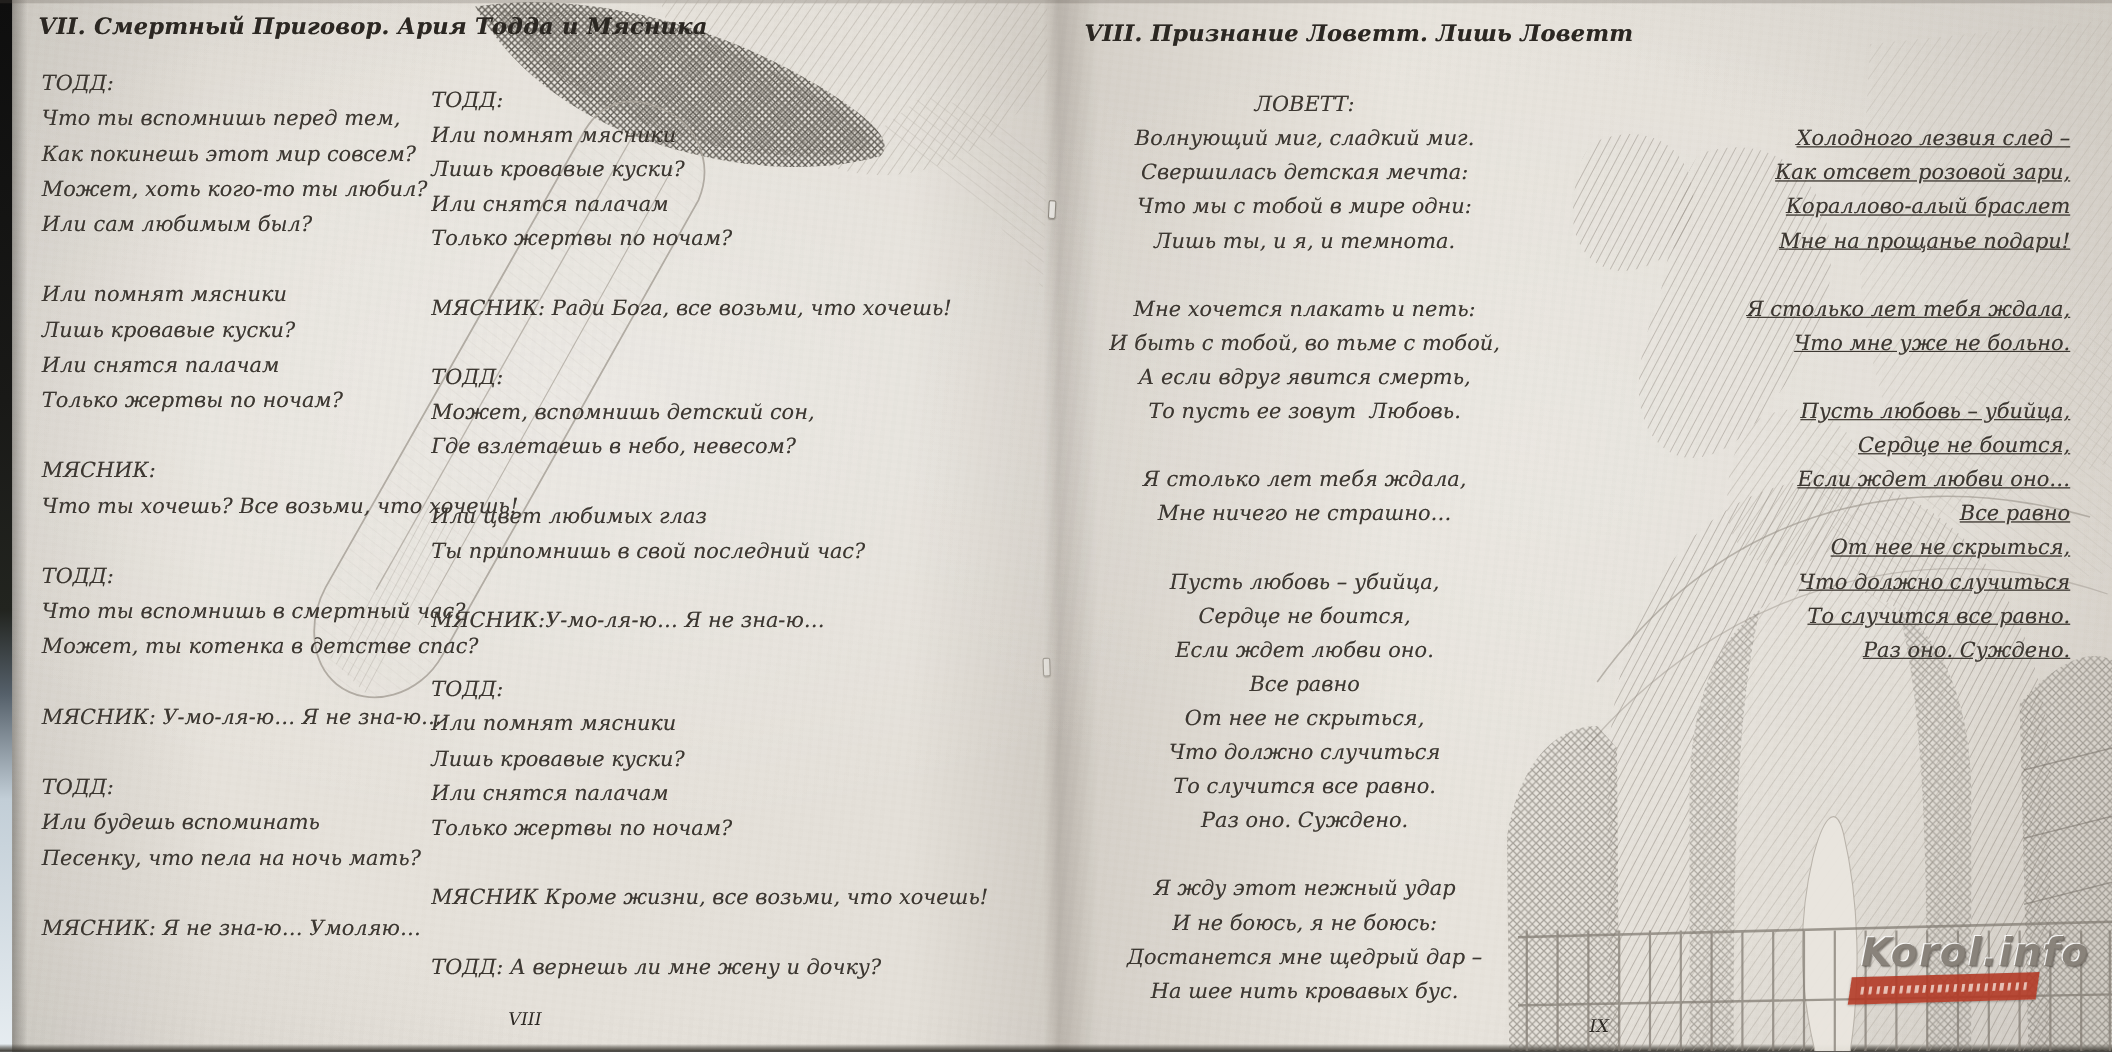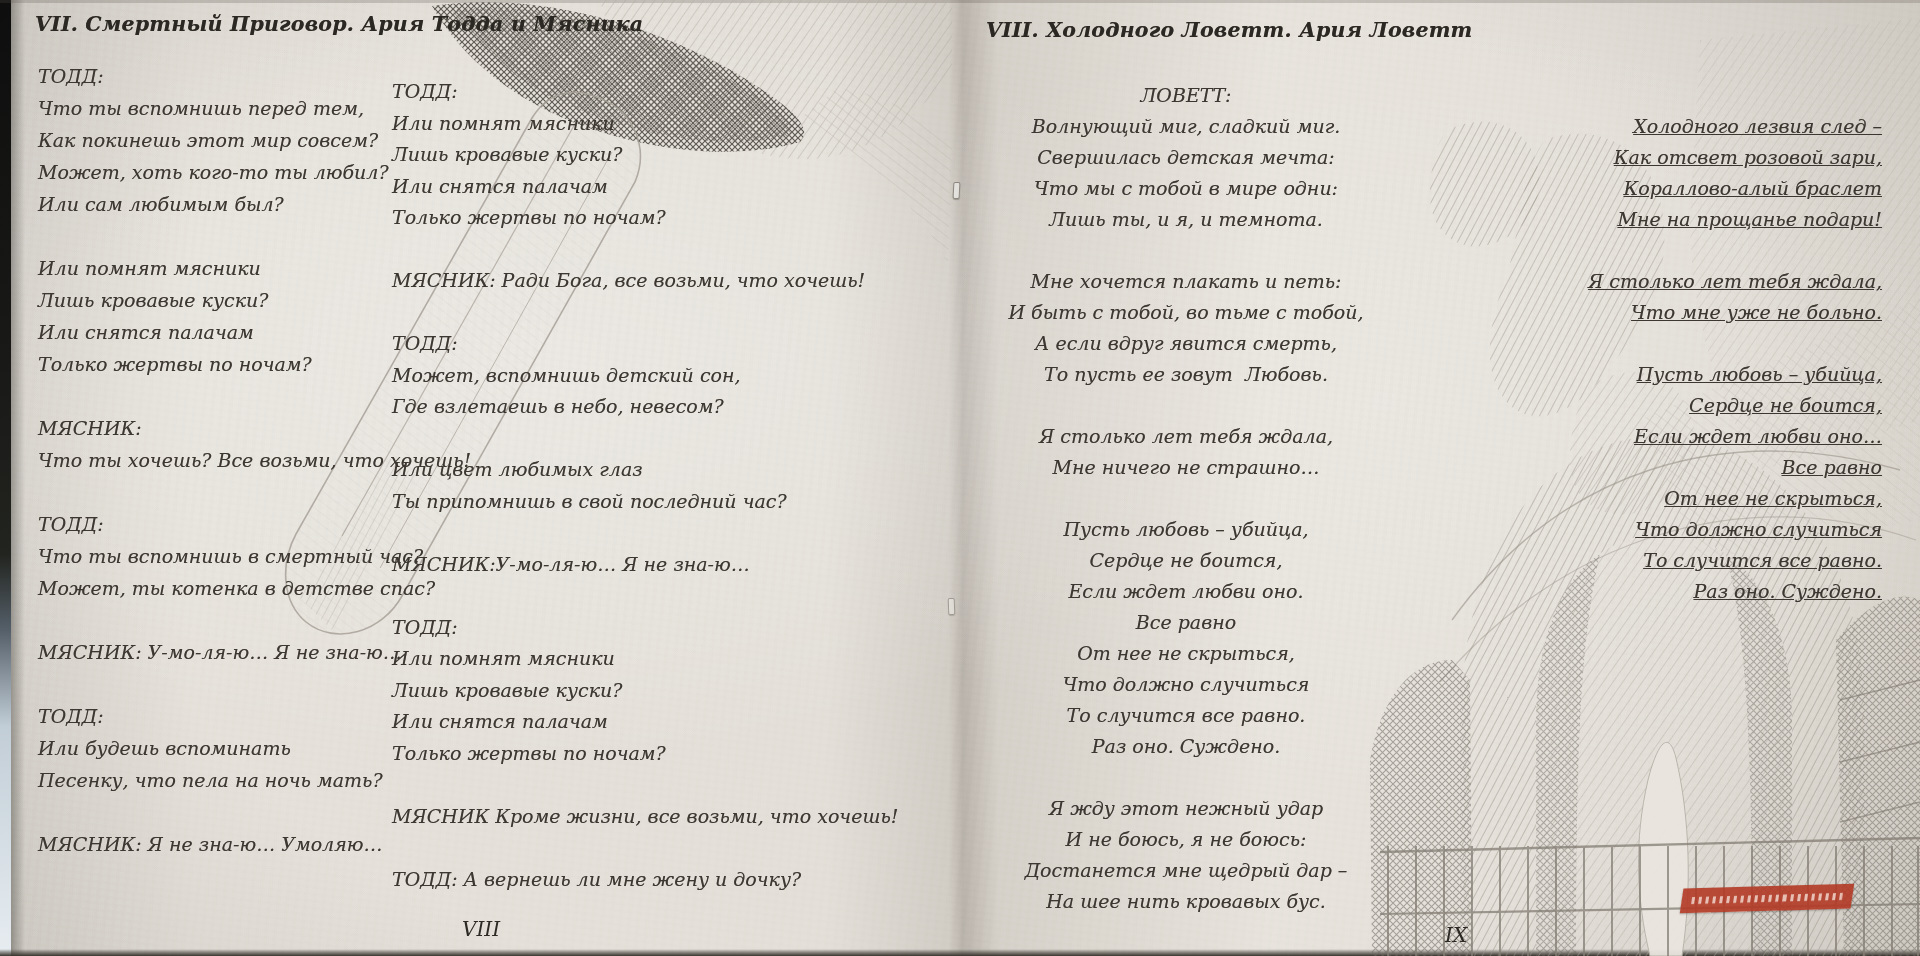--- a/index.html
+++ b/index.html
@@ -21,21 +21,21 @@
   .edge-bottom{position:absolute;left:0;bottom:0;width:1920px;height:7px;
     background:linear-gradient(0deg,#39362f 0%,rgba(57,54,47,.45) 60%,rgba(57,54,47,0) 100%);}
   .edge-top{position:absolute;left:0;top:0;width:1920px;height:3px;background:rgba(90,84,74,.25);}
   svg.sketch{position:absolute;left:0;top:0;z-index:1;}
   .title{position:absolute;z-index:2;font-weight:bold;font-style:italic;font-size:20.5px;color:#2b2722;letter-spacing:.2px;text-shadow:0 0 .5px rgba(43,39,34,.5);}
   .col{position:absolute;z-index:2;font-style:italic;font-size:19px;color:#3c3731;white-space:pre;text-shadow:0 0 .5px rgba(60,55,49,.45);}
   .col-l1{left:38px;top:60px;width:350px;line-height:32px;}
   .col-l2{left:392px;top:76px;width:372px;line-height:31.5px;}
   .col-r1{left:988px;top:80px;width:396px;line-height:31px;text-align:center;}
   .col-r2{left:1536px;top:111px;width:346px;line-height:31px;text-align:right;text-decoration:underline;}
-  .pageno{position:absolute;z-index:2;font-style:italic;font-size:20px;color:#2d2924;}
+  .pageno{position:absolute;z-index:2;font-style:italic;font-size:16px;color:#2d2924;}
   .pn-left{left:462px;top:917px;}
   .pn-right{left:1445px;top:923px;}
   .staple{position:absolute;z-index:2;width:5px;height:15px;border:1.5px solid #8d8press:none;border:1.5px solid #8d887f;border-radius:2px;background:rgba(250,250,248,.55);box-shadow:0 1px 1px rgba(70,65,58,.35);}
   .staple1{left:953px;top:182px;transform:rotate(3deg);}
   .staple2{left:948px;top:598px;transform:rotate(-2deg);opacity:.7;}
   .wm-text{position:absolute;z-index:3;left:1692px;top:846px;
     font-family:"DejaVu Sans","Liberation Sans",sans-serif;font-weight:bold;font-style:italic;font-size:36px;letter-spacing:1px;
     color:rgba(128,122,113,.92);
     text-shadow:-1px -1px 0 rgba(255,255,255,.85), 1px 1.5px 1.5px rgba(55,50,44,.55);}
   .wm-banner{position:absolute;z-index:3;left:1682px;top:886px;width:170px;height:25px;
@@ -163,21 +163,21 @@
 Или снятся палачам
 Только жертвы по ночам?
 
 МЯСНИК Кроме жизни, все возьми, что хочешь!
 
 ТОДД: А вернешь ли мне жену и дочку?</div>
     <div class="pageno pn-left">VIII</div>
   </div>
 
   <div>
-    <div class="title" style="left:986px;top:18px;">VIII. Холодного Ловетт. Ария Ловетт</div>
+    <div class="title" style="left:986px;top:18px;">VIII. Признание Ловетт. Лишь Ловетт</div>
     <div class="col col-r1">ЛОВЕТТ:
 Волнующий миг, сладкий миг.
 Свершилась детская мечта:
 Что мы с тобой в мире одни:
 Лишь ты, и я, и темнота.
 
 Мне хочется плакать и петь:
 И быть с тобой, во тьме с тобой,
 А если вдруг явится смерть,
 То пусть ее зовут  Любовь.
@@ -213,20 +213,21 @@
 От нее не скрыться,
 Что должно случиться
 То случится все равно.
 Раз оно. Суждено.</div>
     <div class="pageno pn-right">IX</div>
   </div>
 
   <div class="staple staple1"></div>
   <div class="staple staple2"></div>
 
+  <div class="wm-text">Korol.info</div>
   <div class="wm-banner"></div>
 
   <div class="texture"></div>
   <div class="edge-left"></div>
   <div class="edge-left-fade"></div>
   <div class="edge-bottom"></div>
   <div class="edge-top"></div>
 </div>
 
 </body></html>

